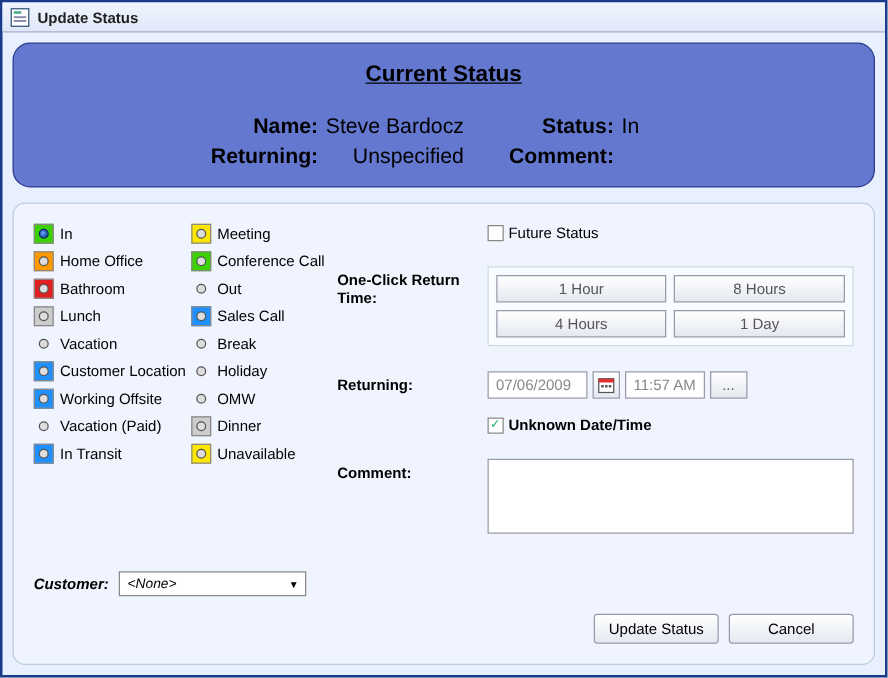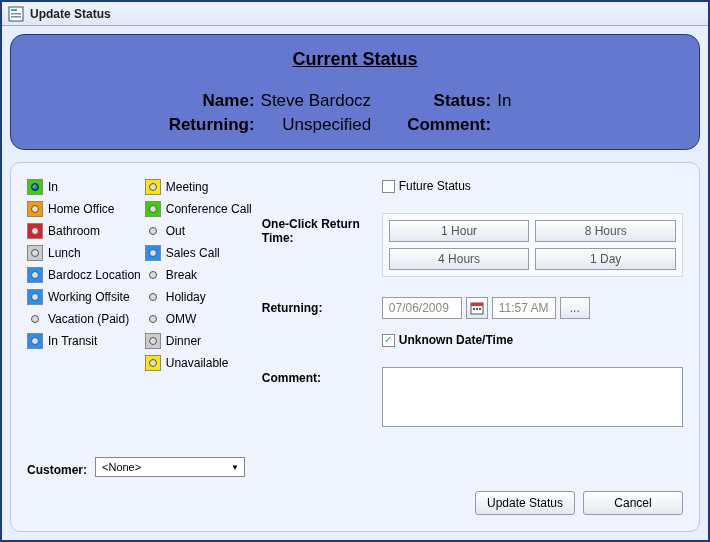--- a/index.html
+++ b/index.html
@@ -26,21 +26,21 @@
 .check-row { display: flex; align-items: center; gap: 4px; }
 .checkbox { width: 13px; height: 13px; background: #fff; border: 1px solid #888; display: inline-flex; align-items: center; justify-content: center; font-size: 10px; color: #2a6; cursor: pointer; line-height: 1; }
 .btn-grid { display: grid; grid-template-columns: 1fr 1fr; gap: 6px; background: #f8fbff; border: 1px solid #cdd; padding: 6px; }
 .qbtn { height: 22px; background: linear-gradient(#fff,#e4e8f0); border: 1px solid #99a; font-size: 12px; color: #555; cursor: pointer; display: flex; align-items: center; justify-content: center; }
 .date-row { display: flex; gap: 4px; align-items: flex-end; }
 .txt { height: 22px; background: #fff; border: 1px solid #99a; padding: 0 6px; display: flex; align-items: center; color: #888; font-size: 12px; }
 .txt.w1 { width: 80px; } .txt.w2 { width: 64px; }
 .calbtn { width: 22px; height: 22px; background: linear-gradient(#fff,#e4e8f0); border: 1px solid #99a; cursor: pointer; display:flex;align-items:center;justify-content:center; }
 .dotsbtn { width: 30px; height: 22px; background: linear-gradient(#fff,#e4e8f0); border: 1px solid #99a; cursor: pointer; display:flex;align-items:center;justify-content:center;color:#555; }
 .comment-box { background: #fff; border: 1px solid #99a; height: 60px; padding: 3px; font-size: 12px; }
-.cust-row { margin-top: 30px; display: flex; align-items: flex-end; gap: 8px; font-size: 12px; }
+.cust-row { margin-top: 30px; display: flex; align-items: center; gap: 8px; font-size: 12px; font-style: italic; }
 .dropdown { height: 20px; width: 150px; background: #fff; border: 1px solid #888; display: flex; align-items: center; justify-content: space-between; padding: 0 2px 0 6px; cursor: pointer; font-size: 11px; }
 .dropdown .arrow { width: 14px; height: 14px; display:flex;align-items:center;justify-content:center; font-size: 8px; }
 .footer { display: flex; justify-content: flex-end; gap: 8px; margin-top: 14px; }
 .pbtn { min-width: 100px; height: 24px; background: linear-gradient(#fff,#e4e8f0); border: 1px solid #99a; border-radius: 3px; font-size: 12px; cursor: pointer; display:flex;align-items:center;justify-content:center; }
 </style>
 </head>
 <body>
 
 <div class="window">
   <div class="titlebar">
@@ -89,24 +89,30 @@
               </span>
               <span>Bathroom</span>
             </div>
             <div class="status-item">
               <span class="radio" style="background: rgb(204, 204, 204);">
                 <span class="dot"></span>
               </span>
               <span>Lunch</span>
             </div>
             <div class="status-item">
-              <span class="radio" style="background: rgb(30, 144, 255);">
-                <span class="dot"></span>
-              </span>
-              <span>Bardocz Location</span>
+              <span class="radio" style="background: transparent; border-color: transparent;">
+                <span class="dot"></span>
+              </span>
+              <span>Vacation</span>
+            </div>
+            <div class="status-item">
+              <span class="radio" style="background: rgb(30, 144, 255);">
+                <span class="dot"></span>
+              </span>
+              <span>Customer Location</span>
             </div>
             <div class="status-item">
               <span class="radio" style="background: rgb(30, 144, 255);">
                 <span class="dot"></span>
               </span>
               <span>Working Offsite</span>
             </div>
             <div class="status-item">
               <span class="radio" style="background: transparent; border-color: transparent;">
                 <span class="dot"></span>

